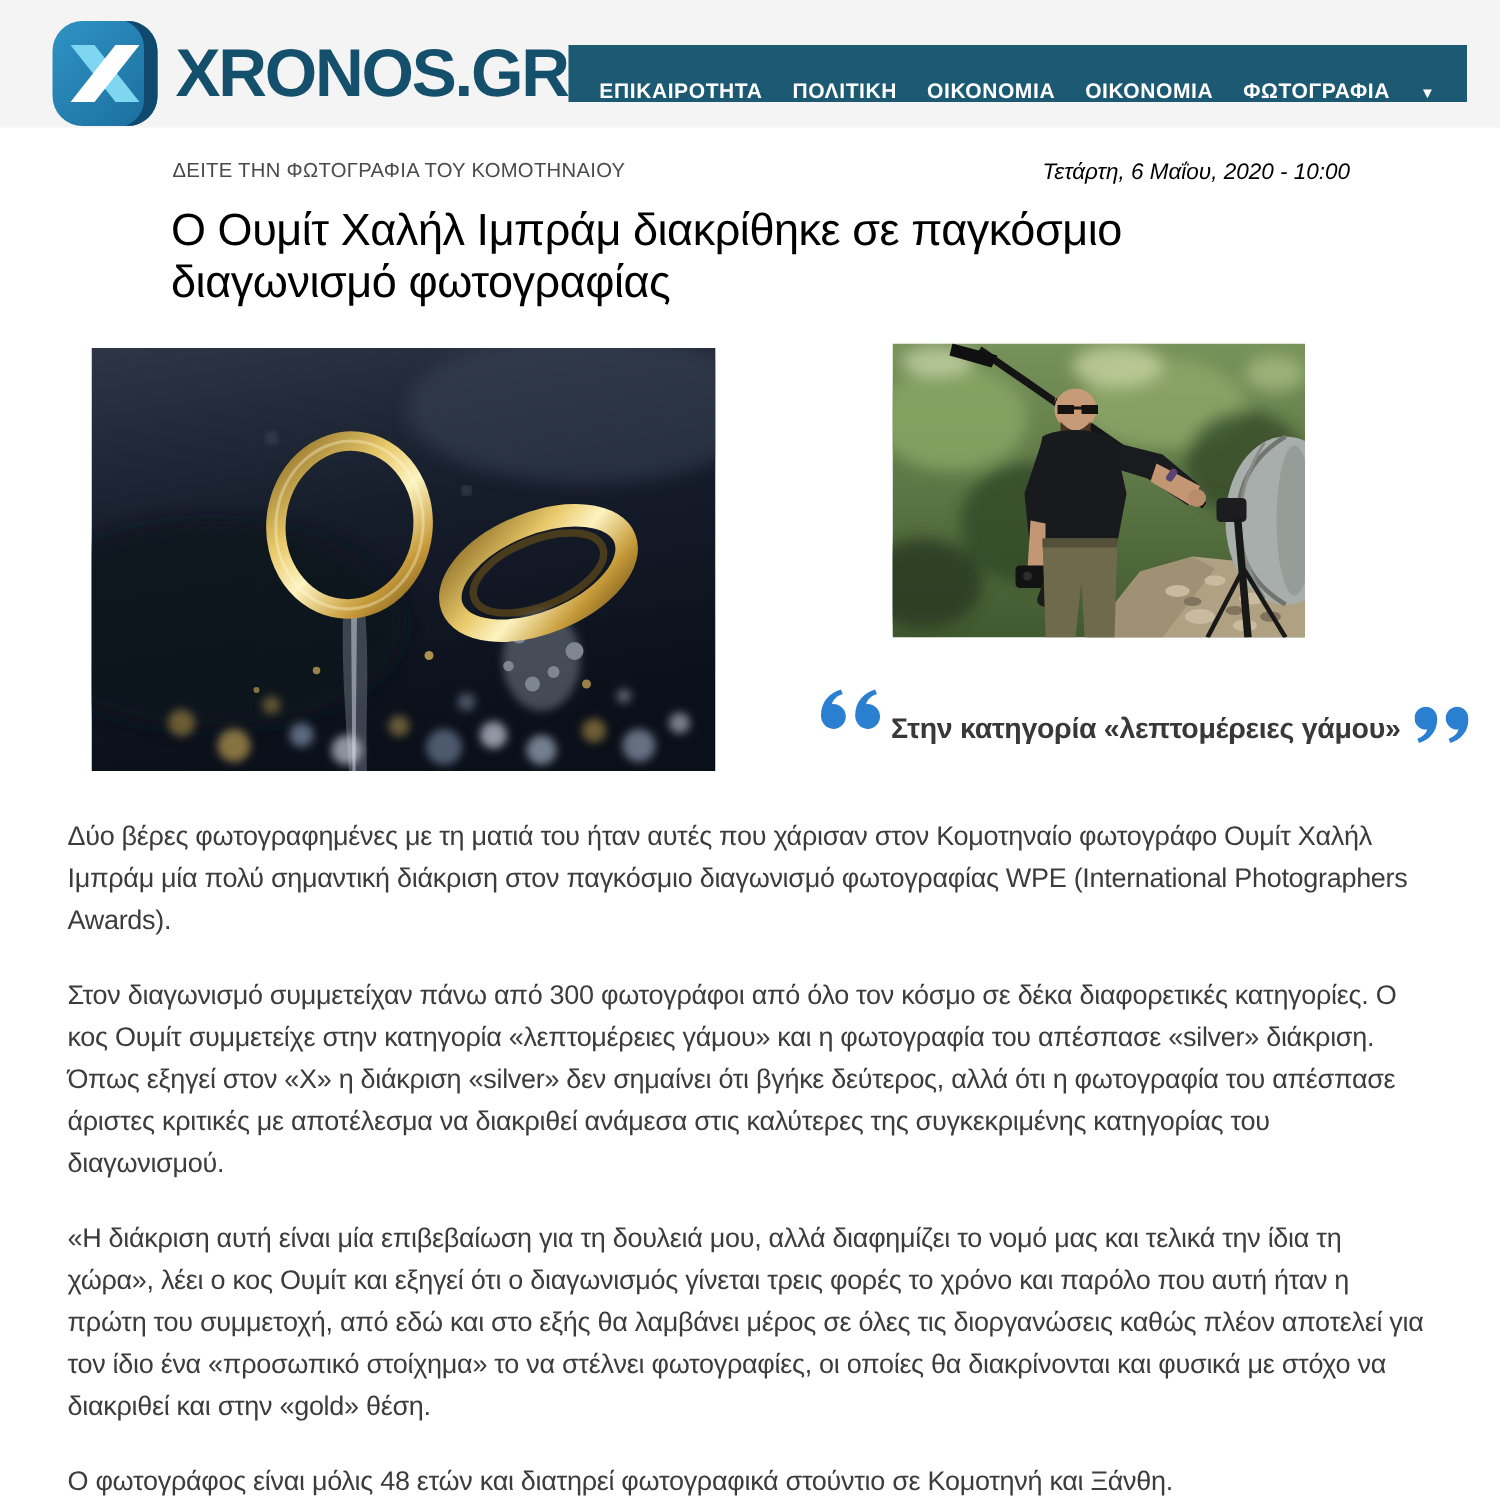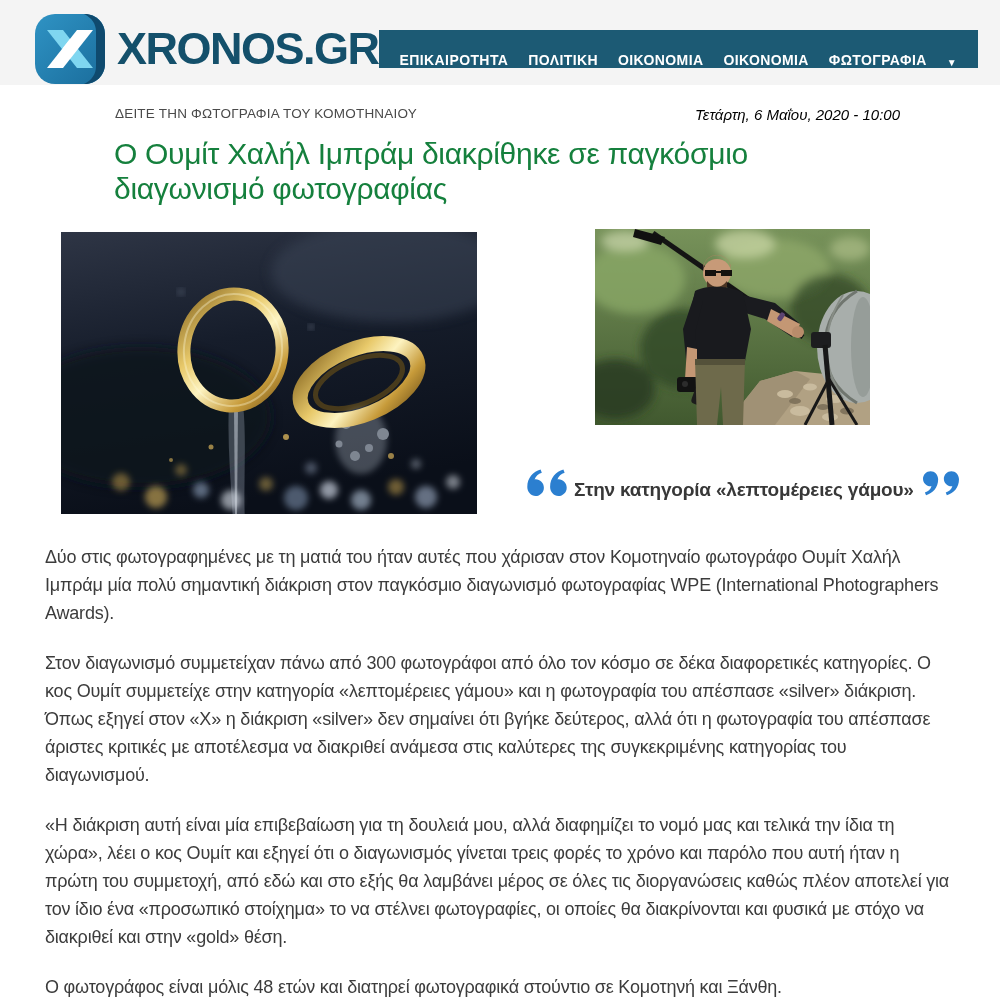--- a/index.html
+++ b/index.html
@@ -13,28 +13,28 @@
   .logo-text{font-size:45px;font-weight:bold;color:#14506b;letter-spacing:-1.5px;line-height:1;}
   .main-nav{margin-left:auto;background:#1c5a74;height:38px;display:flex;align-items:flex-end;gap:20px;padding:0 21px;box-sizing:border-box;}
   .main-nav a{color:#ffffff;font-size:14px;font-weight:bold;letter-spacing:.4px;text-decoration:none;cursor:pointer;white-space:nowrap;}
   .nav-caret{color:#fff;font-size:10px;cursor:pointer;line-height:1;}
 
   
   .article{padding:0 45px;box-sizing:border-box;}
   .meta-row{display:flex;justify-content:space-between;align-items:flex-start;margin-top:21px;padding-left:70px;padding-right:55px;}
   .kicker{font-size:13.5px;color:#4a4a4a;letter-spacing:.2px;}
   .date{font-size:15px;font-style:italic;color:#000000;}
-  h1.title{margin:13px 0 0 69px;max-width:750px;font-size:30px;line-height:35px;font-weight:400;color:#15803d;letter-spacing:-.3px;}
+  h1.title{margin:13px 0 0 69px;max-width:750px;font-size:30px;line-height:35px;font-weight:400;color:#000000;letter-spacing:-.3px;}
 
   .media-row{position:relative;height:288px;margin-top:23px;margin-bottom:26px;}
   .fig-rings{position:absolute;left:16px;top:3px;margin:0;width:416px;height:282px;}
   .fig-photog{position:absolute;left:550px;top:0;margin:0;width:275px;height:196px;}
   .fig-rings svg,.fig-photog svg{display:block;}
 
-  .pullquote{position:absolute;left:482px;top:228px;width:440px;display:flex;align-items:flex-end;}
+  .pullquote{position:absolute;left:502px;top:228px;width:440px;display:flex;align-items:center;}
   .quote-mark{flex:0 0 auto;}
   .quote-mark.open{margin-top:-8px;margin-right:7px;}
   .quote-mark.close{margin-top:14px;margin-left:9px;}
   .pq-text{font-size:19px;font-weight:bold;color:#383838;margin-top:14px;letter-spacing:-.2px;}
 
   .body-copy p{margin:0 0 22px 0;font-size:18px;line-height:28px;color:#3c3c3c;letter-spacing:-.2px;}
 </style>
 </head>
 <body>
 
@@ -237,20 +237,20 @@
             <g fill="#2b7fd0">
               <path d="M8 0C3.6 0 0 3.6 0 8c0 4.4 3.6 8 8 8 .3 0 .7 0 1-.1C7.9 19.2 5.4 21.4 2 22.4L3.2 25.4C10.3 23.3 16 17.6 16 8.6 16 3.7 12.4 0 8 0Z"></path>
               <path d="M30 0c-4.4 0-8 3.6-8 8s3.6 8 8 8c.3 0 .7 0 1-.1-1.1 3.3-3.6 5.5-7 6.5l1.2 3C32.3 23.3 38 17.6 38 8.6 38 3.7 34.4 0 30 0Z"></path>
             </g>
           </svg>
         </span>
       </div>
     </div>
 
     <div class="body-copy">
-      <p>Δύο στις φωτογραφημένες με τη ματιά του ήταν αυτές που χάρισαν στον Κομοτηναίο φωτογράφο Ουμίτ Χαλήλ Ιμπράμ μία πολύ σημαντική διάκριση στον παγκόσμιο διαγωνισμό φωτογραφίας WPE (International Photographers Awards).</p>
+      <p>Δύο βέρες φωτογραφημένες με τη ματιά του ήταν αυτές που χάρισαν στον Κομοτηναίο φωτογράφο Ουμίτ Χαλήλ Ιμπράμ μία πολύ σημαντική διάκριση στον παγκόσμιο διαγωνισμό φωτογραφίας WPE (International Photographers Awards).</p>
       <p>Στον διαγωνισμό συμμετείχαν πάνω από 300 φωτογράφοι από όλο τον κόσμο σε δέκα διαφορετικές κατηγορίες. Ο κος Ουμίτ συμμετείχε στην κατηγορία «λεπτομέρειες γάμου» και η φωτογραφία του απέσπασε «silver» διάκριση. Όπως εξηγεί στον «Χ» η διάκριση «silver» δεν σημαίνει ότι βγήκε δεύτερος, αλλά ότι η φωτογραφία του απέσπασε άριστες κριτικές με αποτέλεσμα να διακριθεί ανάμεσα στις καλύτερες της συγκεκριμένης κατηγορίας του διαγωνισμού.</p>
       <p>«Η διάκριση αυτή είναι μία επιβεβαίωση για τη δουλειά μου, αλλά διαφημίζει το νομό μας και τελικά την ίδια τη χώρα», λέει ο κος Ουμίτ και εξηγεί ότι ο διαγωνισμός γίνεται τρεις φορές το χρόνο και παρόλο που αυτή ήταν η πρώτη του συμμετοχή, από εδώ και στο εξής θα λαμβάνει μέρος σε όλες τις διοργανώσεις καθώς πλέον αποτελεί για τον ίδιο ένα «προσωπικό στοίχημα» το να στέλνει φωτογραφίες, οι οποίες θα διακρίνονται και φυσικά με στόχο να διακριθεί και στην «gold» θέση.</p>
       <p>Ο φωτογράφος είναι μόλις 48 ετών και διατηρεί φωτογραφικά στούντιο σε Κομοτηνή και Ξάνθη.</p>
     </div>
 
   </main>
 </div>
 
 </body></html>

